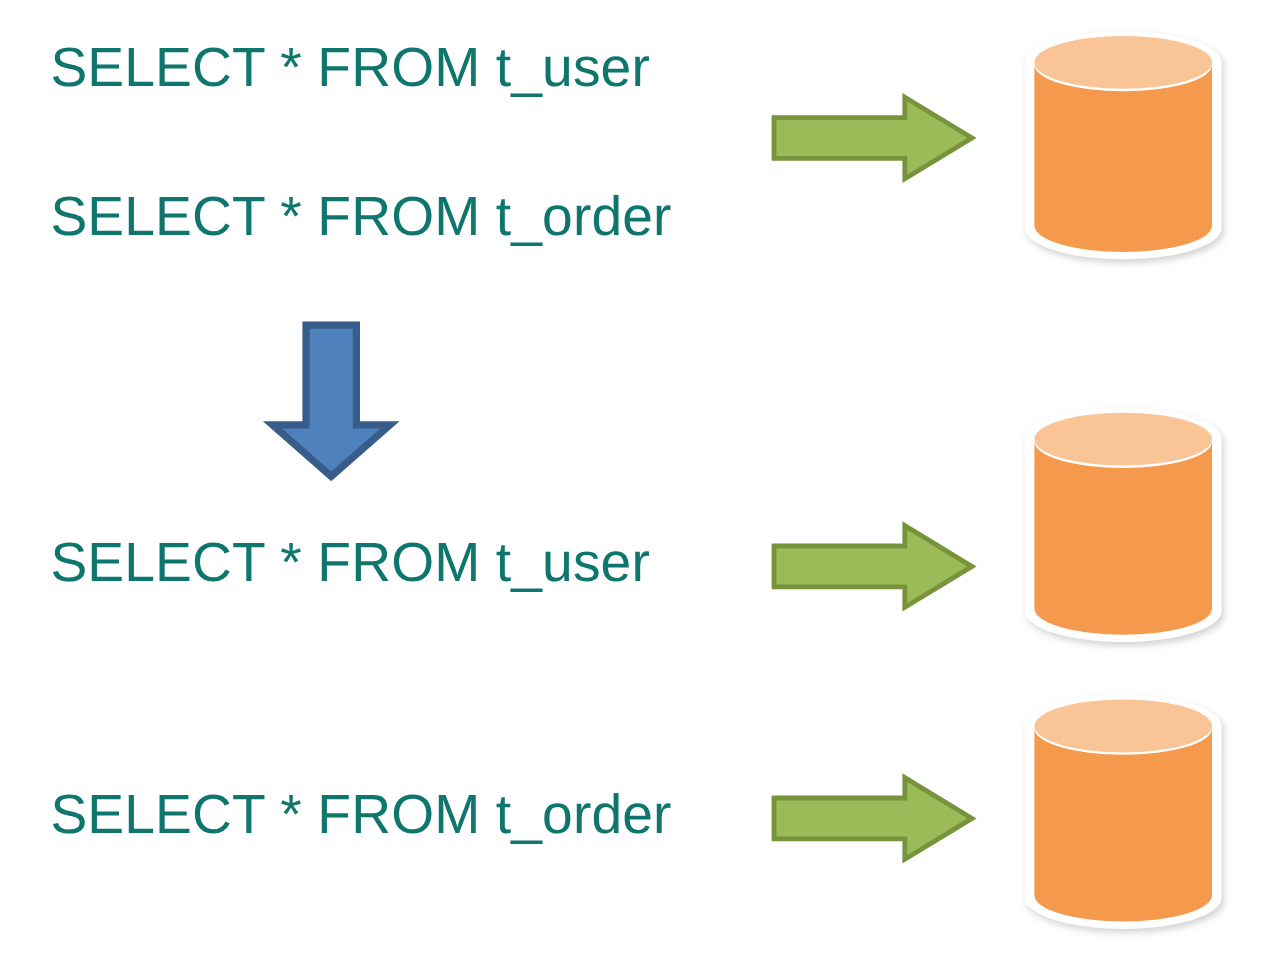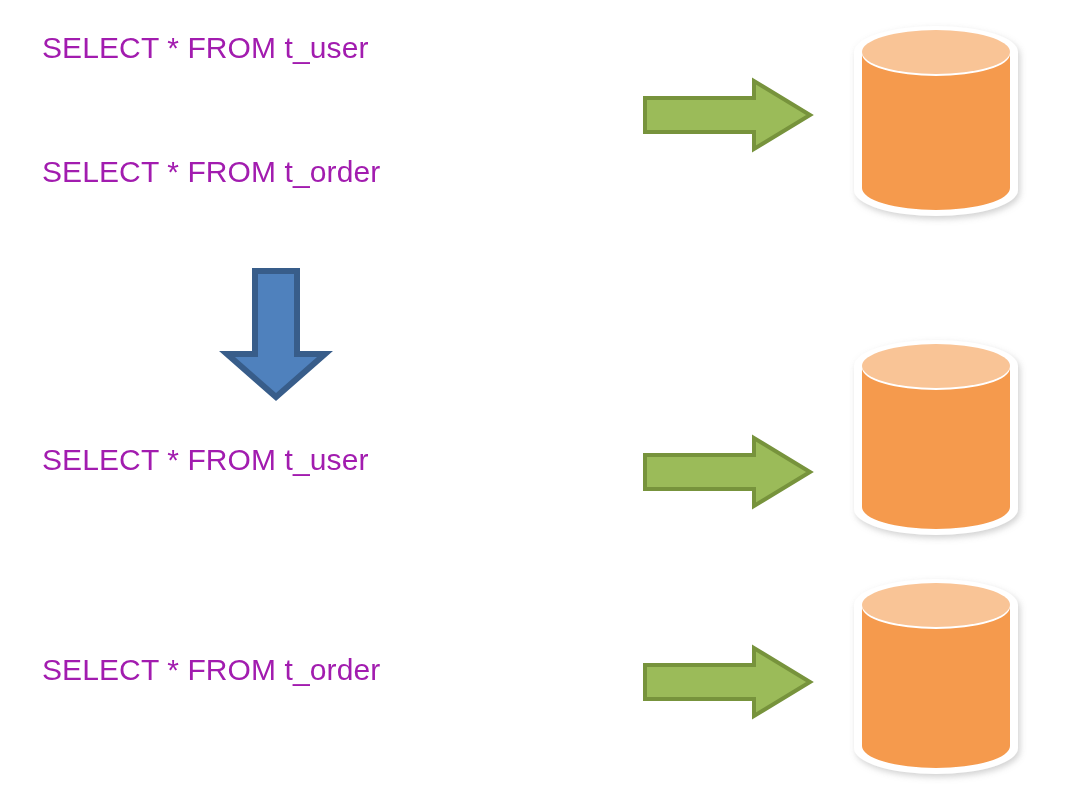--- a/index.html
+++ b/index.html
@@ -18,23 +18,23 @@
     position: relative;
     width: 1066px;
     height: 803px;
     background: #ffffff;
   }
 
   
   .sql-text {
     position: absolute;
     font-family: "Liberation Sans", sans-serif;
-    font-size: 30px;
+    font-size: 46px;
     font-weight: 400;
-    color: #a21caf;
+    color: #0f766e;
     white-space: nowrap;
     line-height: 1;
     letter-spacing: 0.1px;
   }
 
   
   .shape {
     position: absolute;
   }
   .shape svg {

